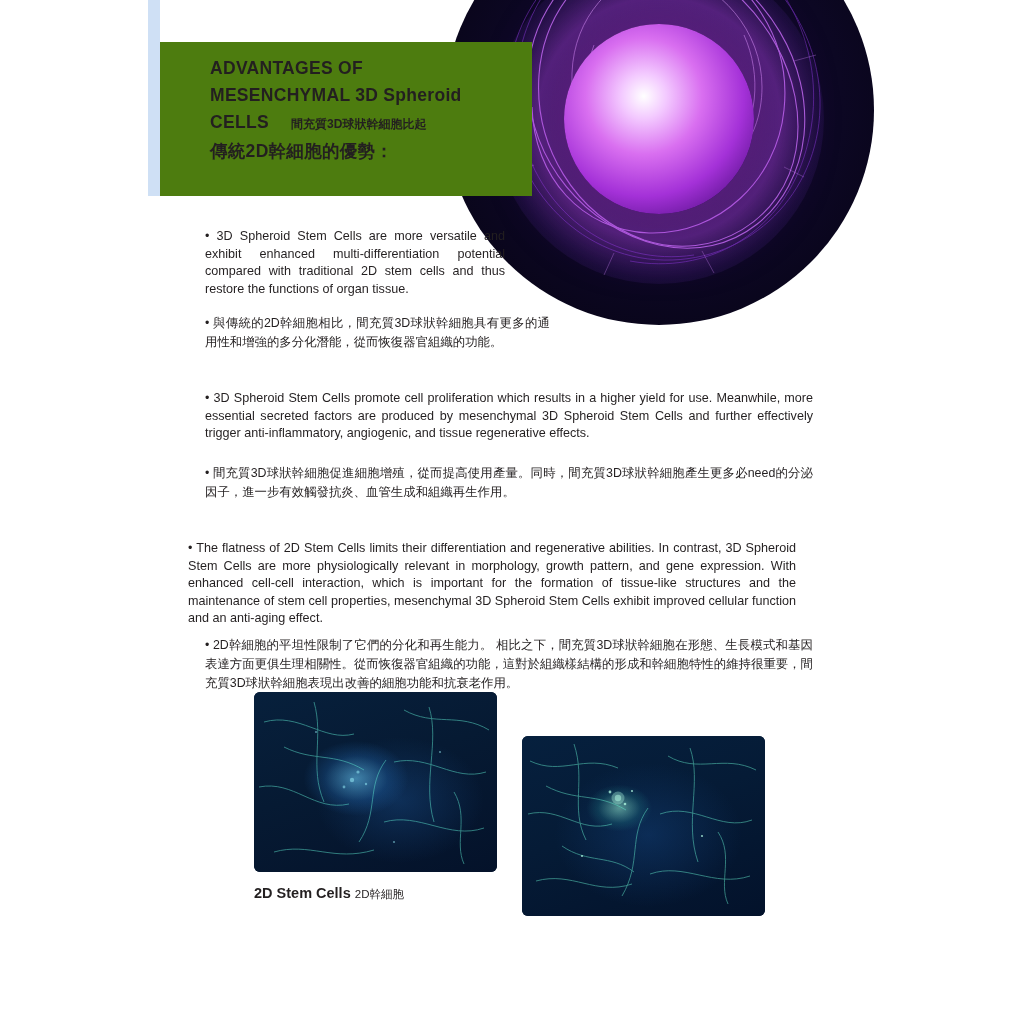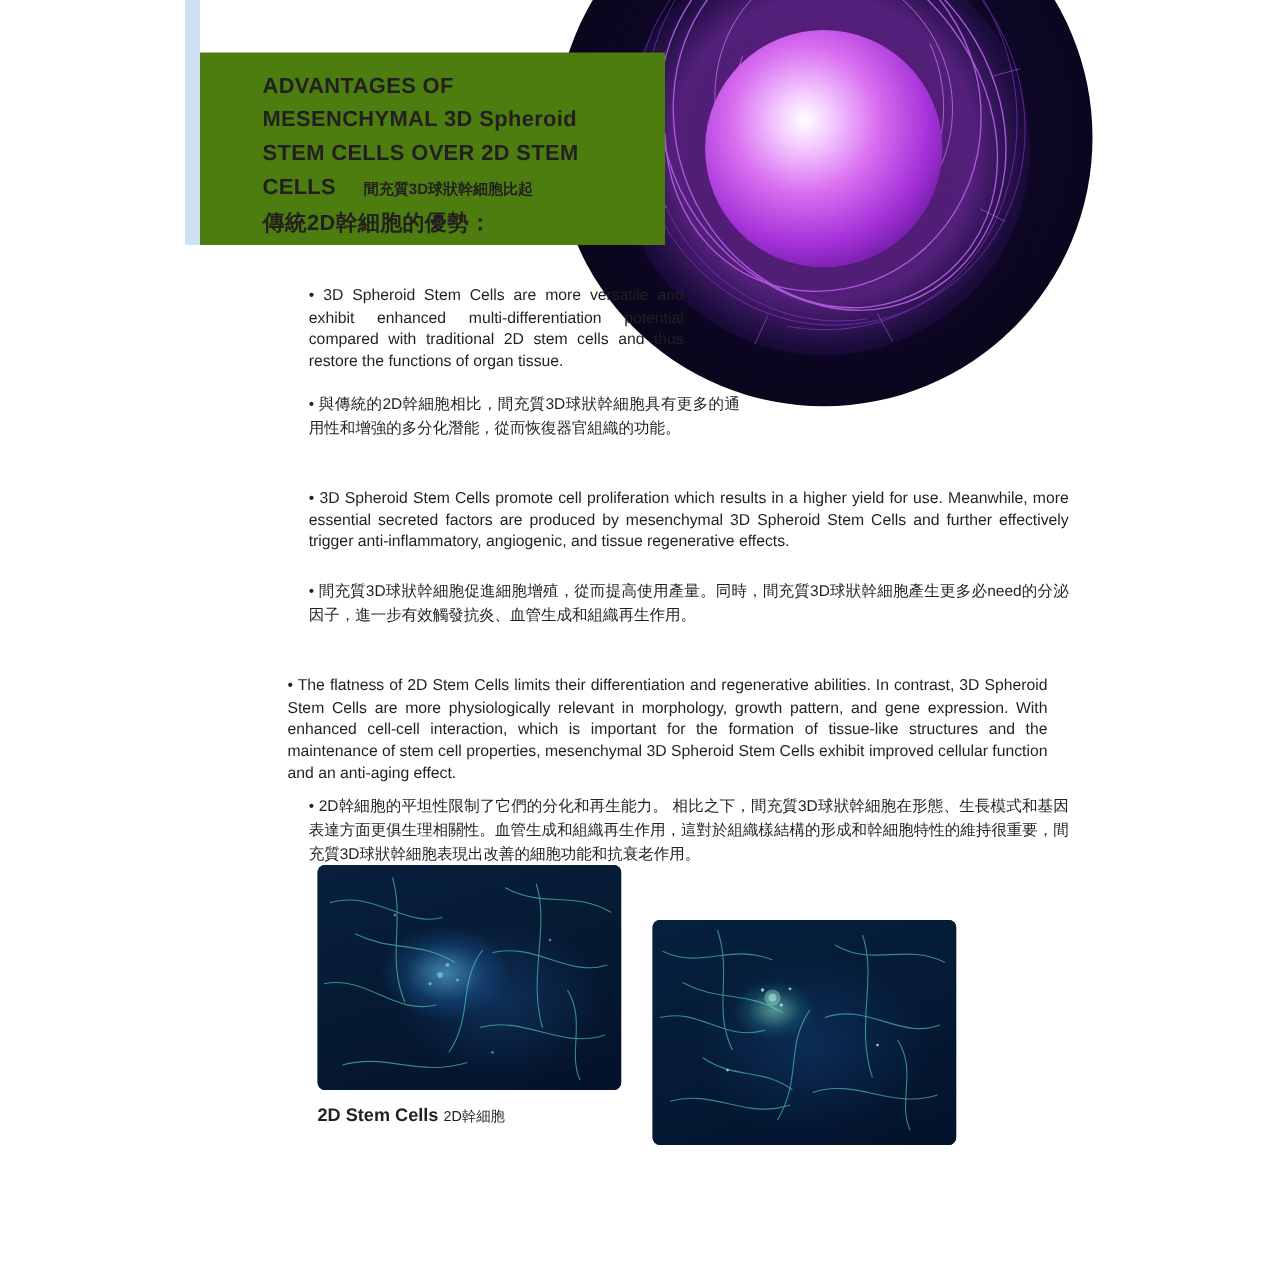--- a/index.html
+++ b/index.html
@@ -92,21 +92,20 @@
     left: 0;
     top: 0;
     width: 100%;
     height: 100%;
   }
 
   
   .para {
     position: absolute;
     color: #231f20;
-    margin-left: 42px;
   }
   .en {
     font-size: 12.6px;
     line-height: 17.6px;
     text-align: justify;
   }
   .zh-para {
     font-size: 12.4px;
     line-height: 19px;
     text-align: justify;
@@ -188,36 +187,35 @@
     <g stroke="#d58bff" stroke-width="0.6" opacity="0.55">
       <path d="M215 18 L 212 40 M 180 24 L 186 46 M 252 26 L 244 48 M 110 70 L 125 86 M 318 72 L 304 88 M 60 160 L 82 166 M 372 160 L 350 166 M 70 280 L 90 270 M 360 282 L 340 272 M 160 380 L 170 358 M 270 378 L 258 356"></path>
     </g>
   </svg>
   <div class="glow-core"></div>
 </div>
 
 <div class="title-block">
   <div class="title-line">ADVANTAGES OF</div>
   <div class="title-line">MESENCHYMAL 3D Spheroid</div>
-  <div class="title-line">STEM CELLS OVER 2D STEM</div>
   <div class="title-line">
     <span>CELLS</span>
     <span class="zh">間充質3D球狀幹細胞比起</span>
   </div>
   <div class="title-line zh">傳統2D幹細胞的優勢：</div>
 </div>
 
 <div class="para en" id="p1-en">• 3D Spheroid Stem Cells are more versatile and exhibit enhanced multi-differentiation potential compared with traditional 2D stem cells and thus restore the functions of organ tissue.</div>
 <div class="para zh-para" id="p1-zh">•  與傳統的2D幹細胞相比，間充質3D球狀幹細胞具有更多的通用性和增強的多分化潛能，從而恢復器官組織的功能。</div>
 
 <div class="para en" id="p2-en">• 3D Spheroid Stem Cells promote cell proliferation which results in a higher yield for use. Meanwhile, more essential secreted factors are produced by mesenchymal 3D Spheroid Stem Cells and further effectively trigger anti-inflammatory, angiogenic, and tissue regenerative effects.</div>
 <div class="para zh-para" id="p2-zh">•  間充質3D球狀幹細胞促進細胞增殖，從而提高使用產量。同時，間充質3D球狀幹細胞產生更多必need的分泌因子，進一步有效觸發抗炎、血管生成和組織再生作用。</div>
 
 <div class="para en" id="p3-en">• The flatness of 2D Stem Cells limits their differentiation and regenerative abilities. In contrast, 3D Spheroid Stem Cells are more physiologically relevant in morphology, growth pattern, and gene expression.  With enhanced cell-cell interaction, which is important for the formation of tissue-like structures and the maintenance of stem cell properties, mesenchymal 3D Spheroid Stem Cells exhibit improved cellular function and an anti-aging effect.</div>
-<div class="para zh-para" id="p3-zh">• 2D幹細胞的平坦性限制了它們的分化和再生能力。 相比之下，間充質3D球狀幹細胞在形態、生長模式和基因表達方面更俱生理相關性。血管生成和組織再生作用，這對於組織樣結構的形成和幹細胞特性的維持很重要，間充質3D球狀幹細胞表現出改善的細胞功能和抗衰老作用。</div>
+<div class="para zh-para" id="p3-zh">• 2D幹細胞的平坦性限制了它們的分化和再生能力。 相比之下，間充質3D球狀幹細胞在形態、生長模式和基因表達方面更俱生理相關性。從而恢復器官組織的功能，這對於組織樣結構的形成和幹細胞特性的維持很重要，間充質3D球狀幹細胞表現出改善的細胞功能和抗衰老作用。</div>
 
 <div class="figure" id="fig-2d">
   <div class="micro">
     <div class="bg"></div>
     <svg class="fibers" viewBox="0 0 243 180">
       <g fill="none" stroke="#5fe8d0" stroke-width="0.9" opacity="0.55">
         <path d="M10 30 C 45 20, 70 50, 100 42"></path>
         <path d="M5 95 C 40 88, 60 120, 95 112"></path>
         <path d="M20 160 C 55 150, 80 170, 120 158"></path>
         <path d="M150 18 C 180 35, 205 20, 235 38"></path>

